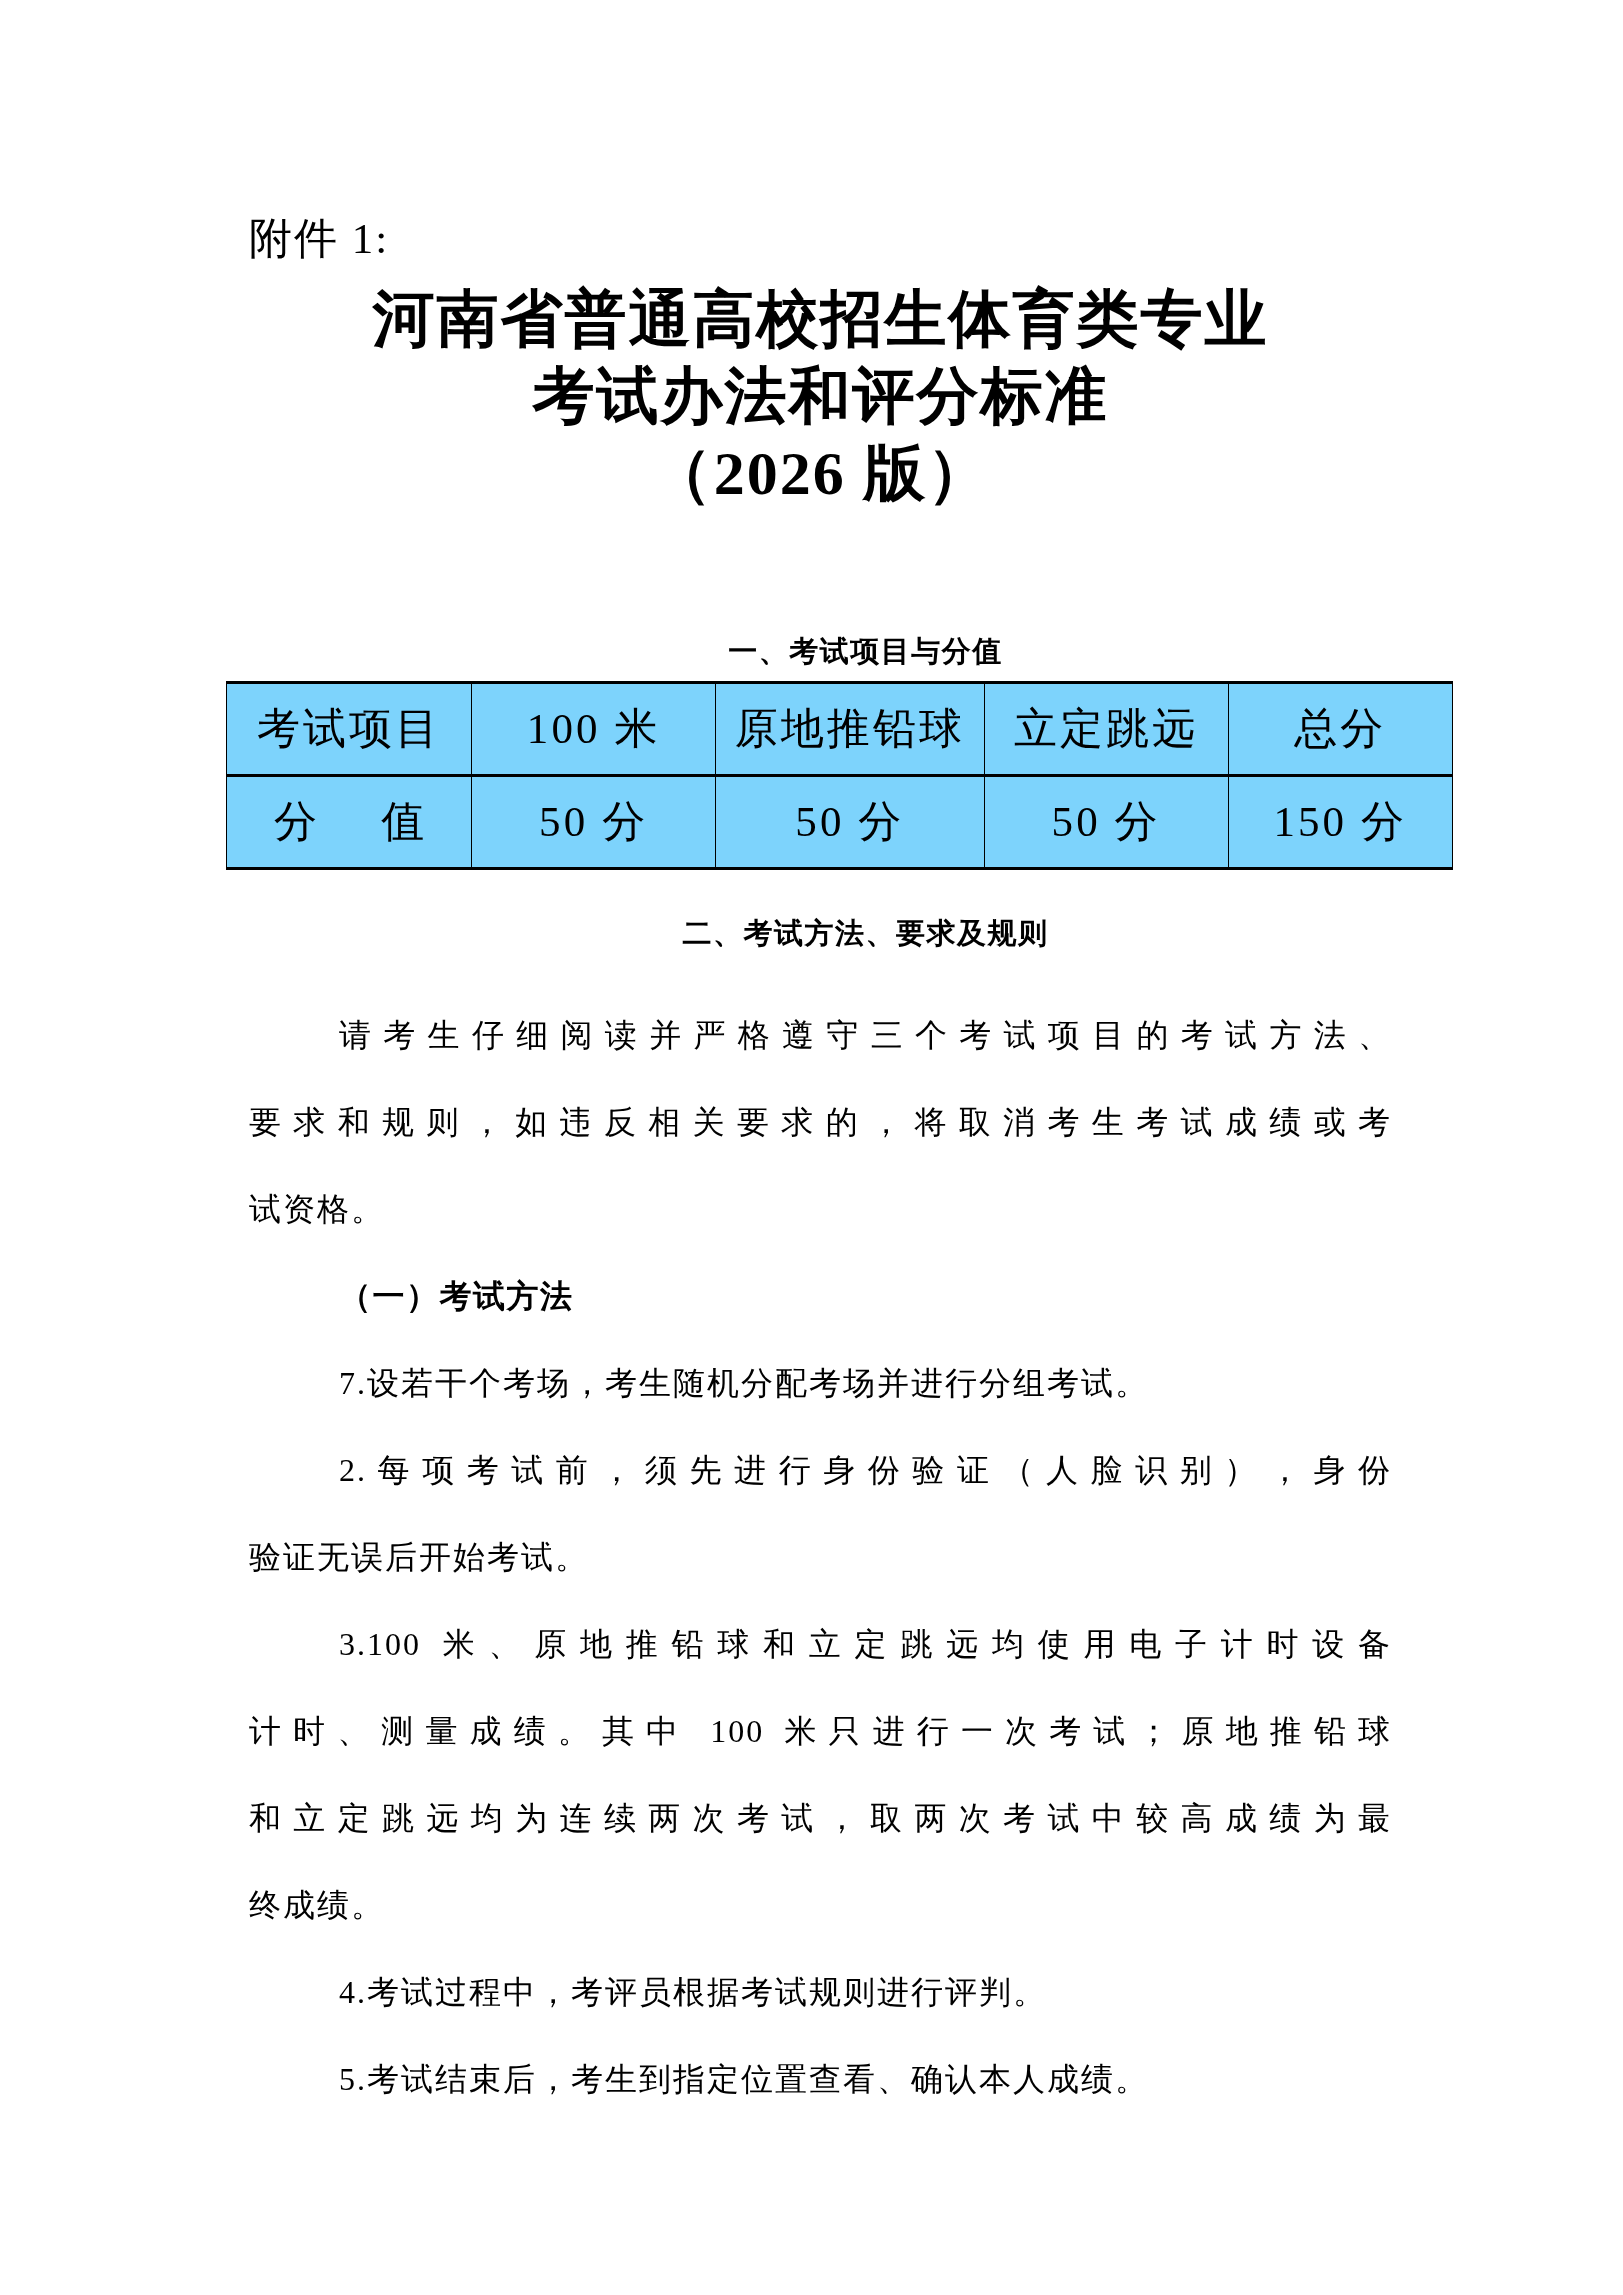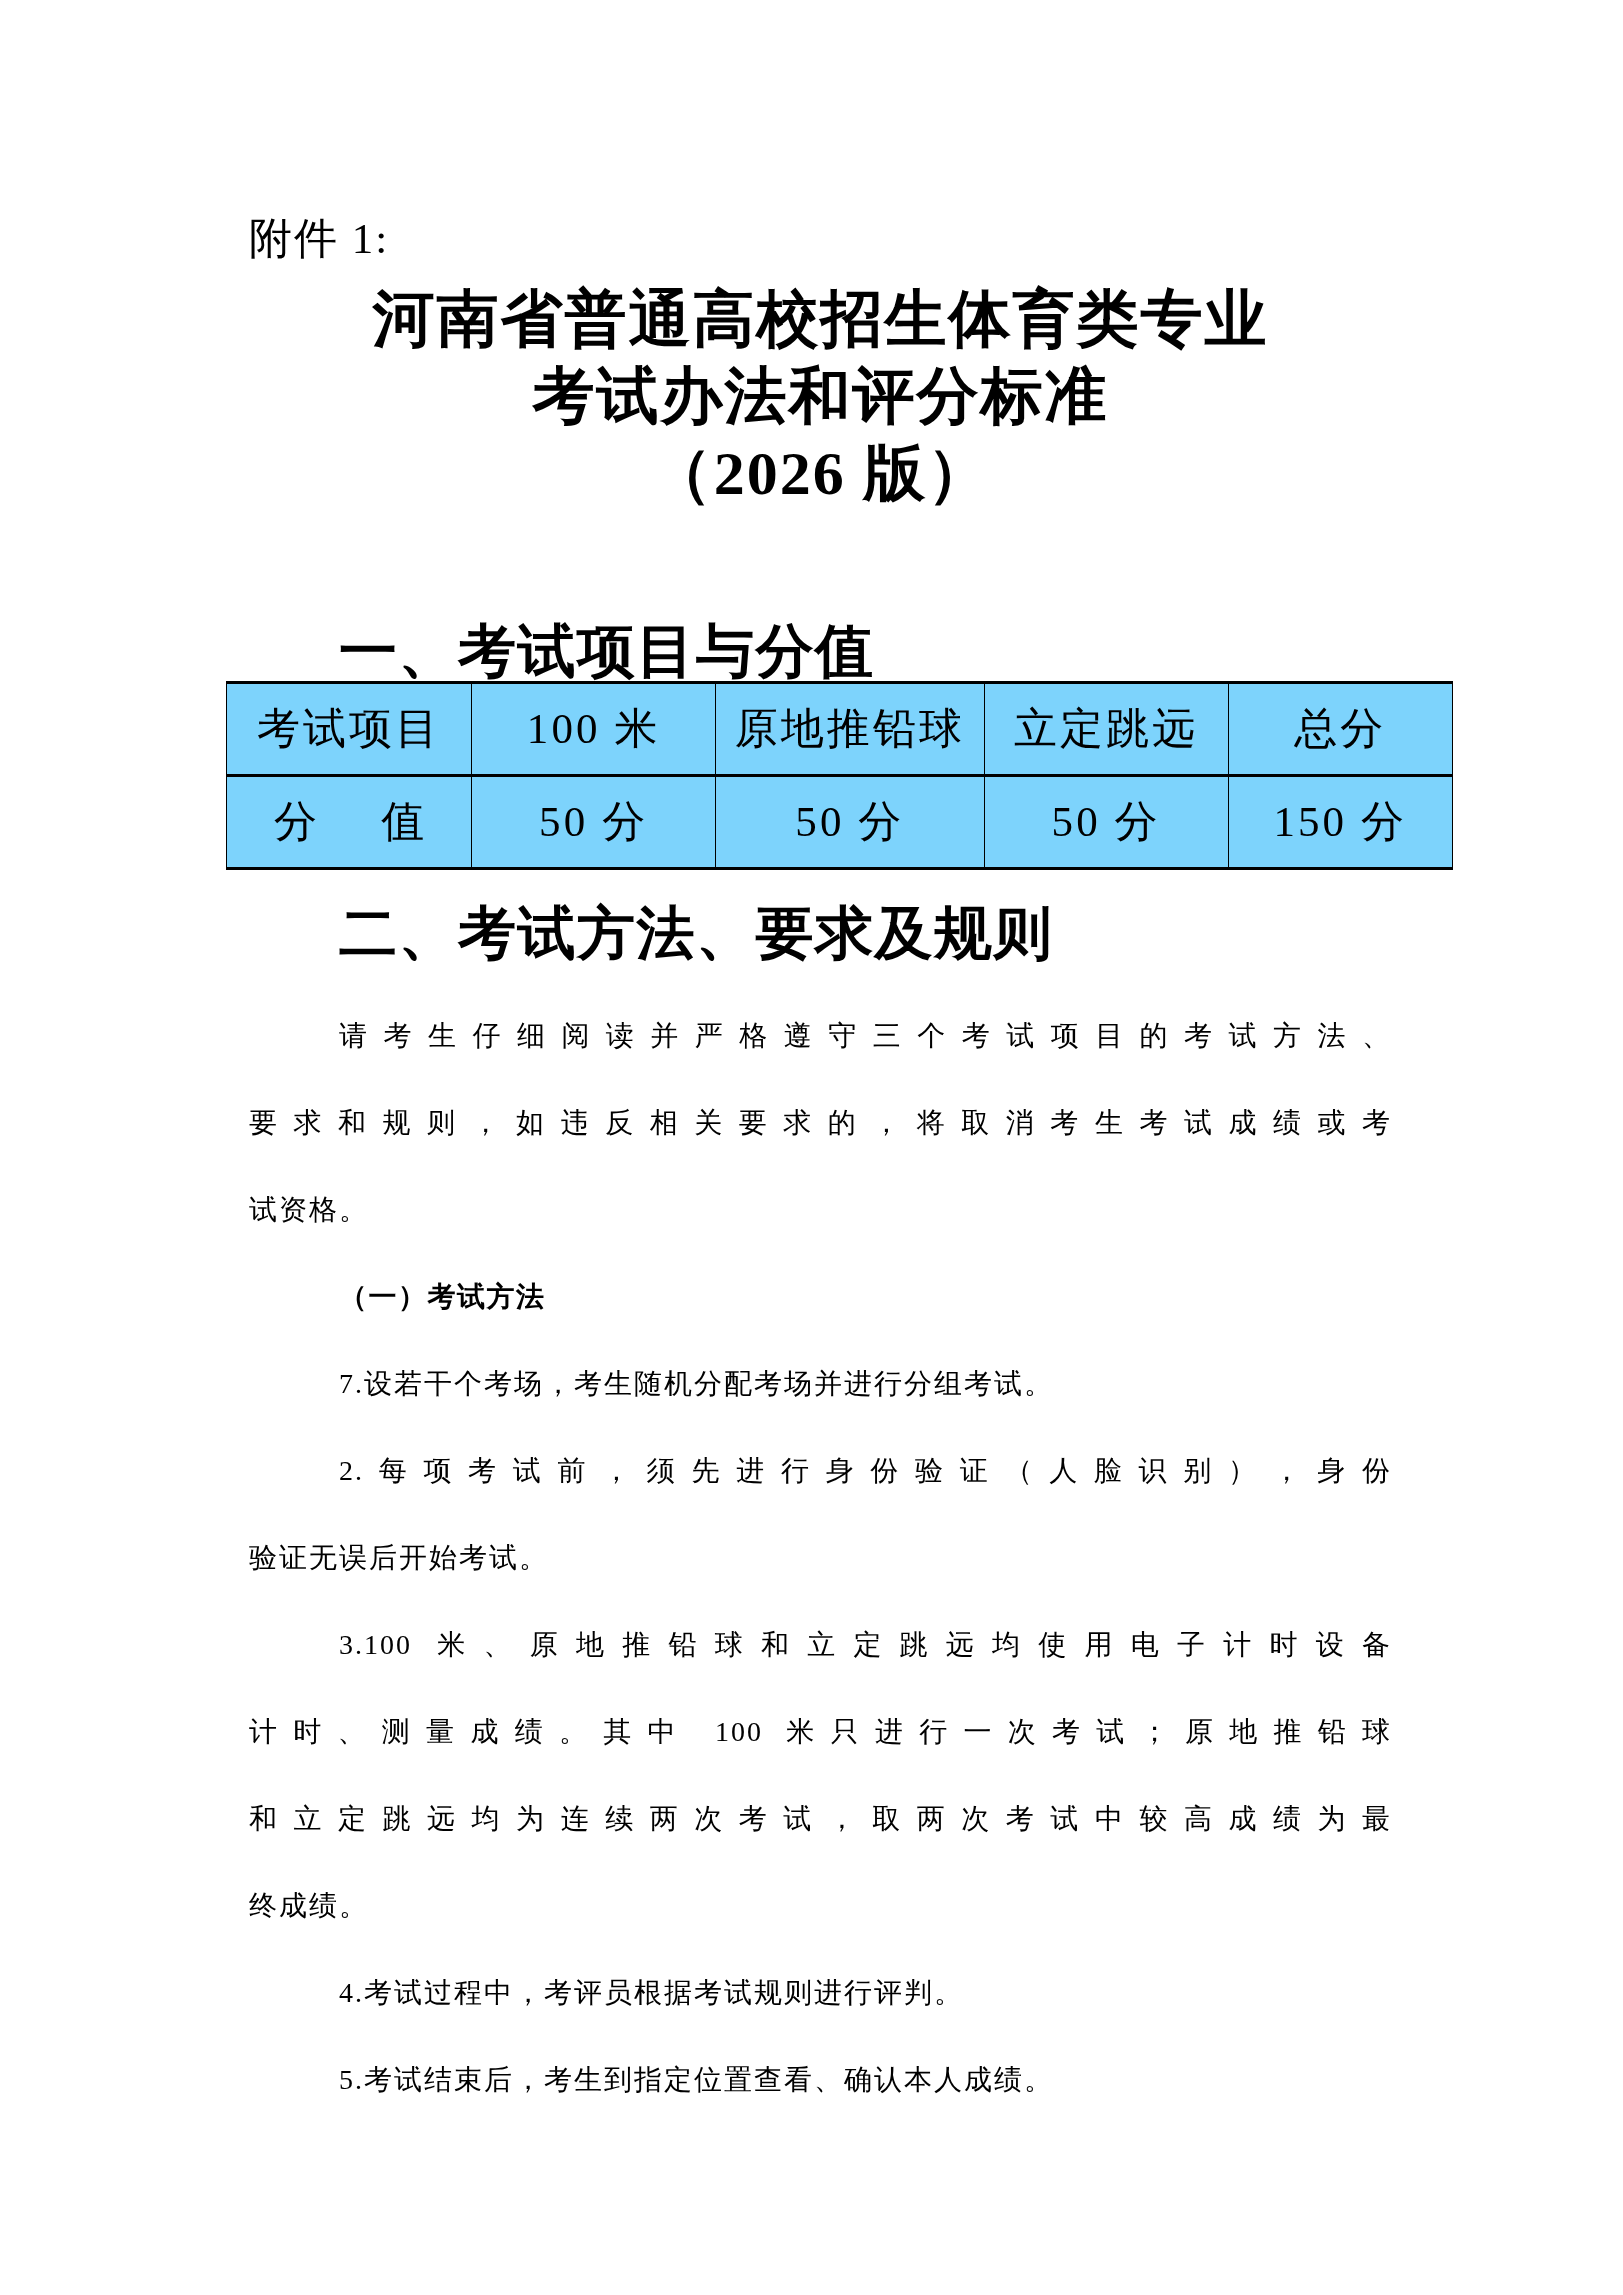--- a/index.html
+++ b/index.html
@@ -26,24 +26,25 @@
     text-align: center;
     font-weight: 700;
     font-size: 62px;
     line-height: 77px;
     letter-spacing: 2px;
     font-family: "Liberation Serif", "DejaVu Serif", serif;
   }
   .heading {
     font-family: "Liberation Sans", "DejaVu Sans", sans-serif;
     font-weight: 700;
-    font-size: 58px;
+    font-size: 29px;
     line-height: 54px;
     letter-spacing: 1.5px;
     padding-left: 90px; 
+    text-align: center;
   }
   .heading-sec1 { margin-top: 112px; }
   .heading-sec2 { margin-top: 36px; }
   table.score-table {
     border-collapse: collapse;
     table-layout: fixed;
     width: 1227px;
     margin-left: -23px; 
     margin-top: 3.1px;
     background: #7dd3fc;
@@ -61,21 +62,21 @@
   }
   td.exam-items-cell { letter-spacing: 7.2px; }
   .split-cell {
     display: flex;
     justify-content: space-between;
     padding: 0 47px;
     letter-spacing: 0;
   }
   .body-lines { margin-top: 32px; }
   .line {
-    font-size: 28px;
+    font-size: 32px;
     line-height: 87px;
     letter-spacing: 2px;
     white-space: pre-wrap;
   }
   .line.indent { padding-left: 90px; }
   .line.j { text-align: justify; text-align-last: justify; }
   .line.bold {
     font-weight: 700;
     letter-spacing: 1.5px;
     font-family: "Liberation Sans", "DejaVu Sans", sans-serif;

